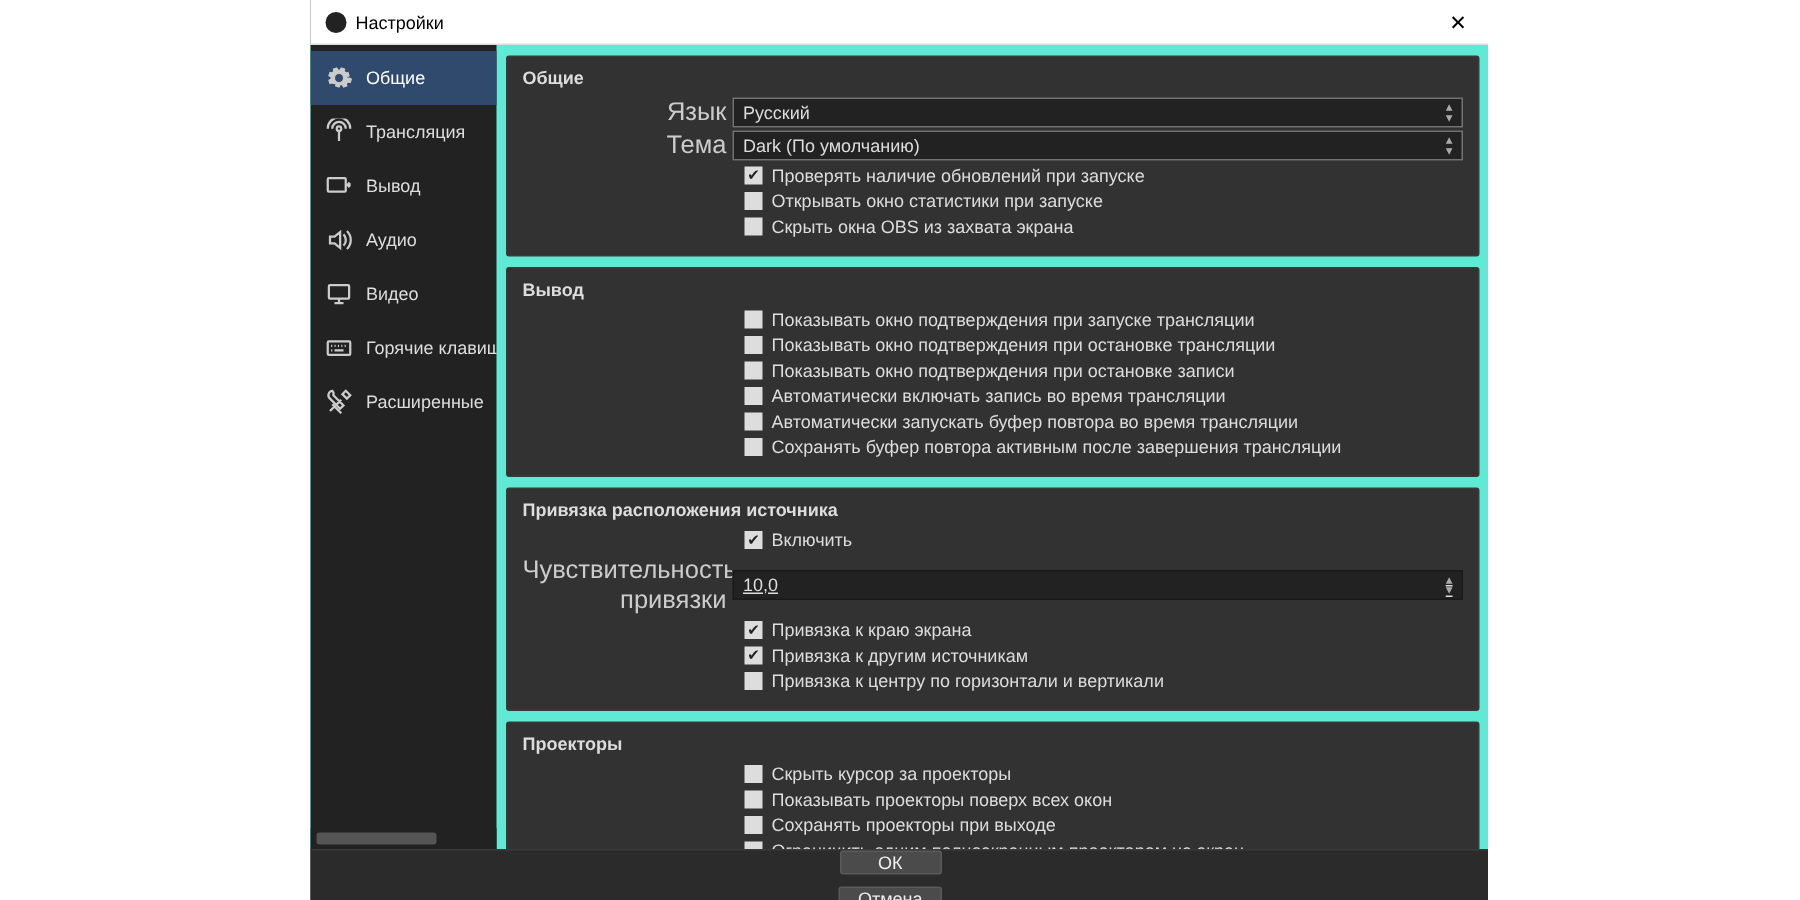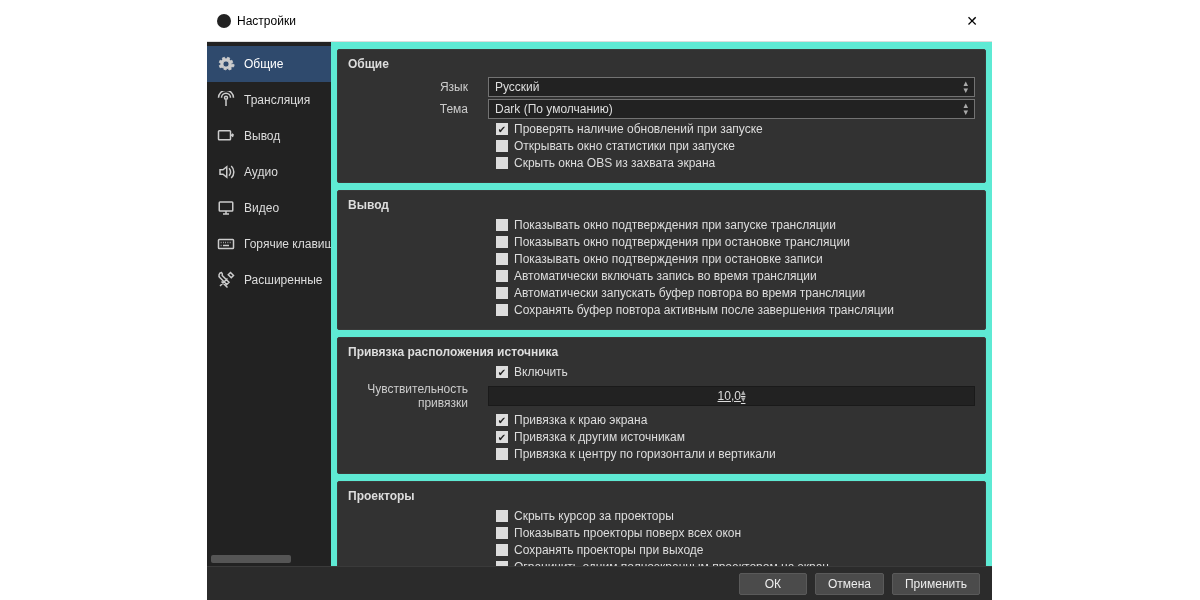--- a/index.html
+++ b/index.html
@@ -12,21 +12,21 @@
   }
   .window {
     position: absolute;
     left: 207px; top: 0;
     width: 785px; height: 600px;
     background: #2b2b2b;
     display: flex;
     flex-direction: column;
   }
   .titlebar {
-    height: 42px;
+    height: 30px;
     background: #fff;
     color: #000;
     display: flex;
     align-items: center;
     font-size: 12px;
     padding-left: 10px;
     border-bottom: 1px solid #ddd;
   }
   .titlebar .logo {
     width: 14px; height: 14px;
@@ -113,38 +113,38 @@
     display: flex;
     align-items: center;
     font-size: 12px;
     color: #ddd;
     margin: 2px 0;
     min-height:18px;
   }
   .row-label {
     width: 140px;
     text-align: right;
-    padding-right: 20px;
+    padding-right: 4px;
     color: #ccc;
-    font-size:12px;
+    font-size:17px;
   }
   .row-field { flex: 1; }
   .combo {
     display:flex; align-items:center; justify-content:space-between;
     background: #222;
     border: 1px solid #737373;
     height: 20px;
     padding: 0 6px;
     font-size: 12px;
     color: #ddd;
     width: 100%;
   }
   .combo .arrows{font-size:9px;color:#aaa;line-height:7px;display:flex;flex-direction:column;}
   .spin {
-    display:flex; align-items:center; justify-content:center;
+    display:flex; align-items:center; justify-content:space-between;
     background:#222; border:1px solid #1a1a1a; height:20px; padding:0 6px;
     font-size:12px; color:#ddd; width:100%;text-decoration:underline;
   }
   .spin .arrows{font-size:9px;color:#aaa;line-height:7px;display:flex;flex-direction:column;}
   .chk {
     display: flex;
     align-items: center;
     gap: 6px;
     font-size: 12px;
     color: #ddd;
@@ -157,24 +157,25 @@
     display: flex; align-items:center; justify-content:center;
     font-size: 10px; color:#222;
     flex-shrink:0;
   }
   .chk .box.unchecked{background:#ddd;}
   .footer {
     height: 34px;
     background: #2b2b2b;
     display:flex;
     align-items:center;
-    justify-content:flex-end;
+    justify-content:flex-start;
     gap:8px;
     padding-right:12px;
     border-top:1px solid #3a3a3a;
+    flex-direction:column;
   }
   .btn {
     background:#4b4b4b;height:22px;min-width:68px;padding:0 12px;
     font-size:12px;color:#eee;border:1px solid #5a5a5a;
     display:flex;align-items:center;justify-content:center;cursor:pointer;
     border-radius:2px;
   }
 </style>
 </head>
 <body>

